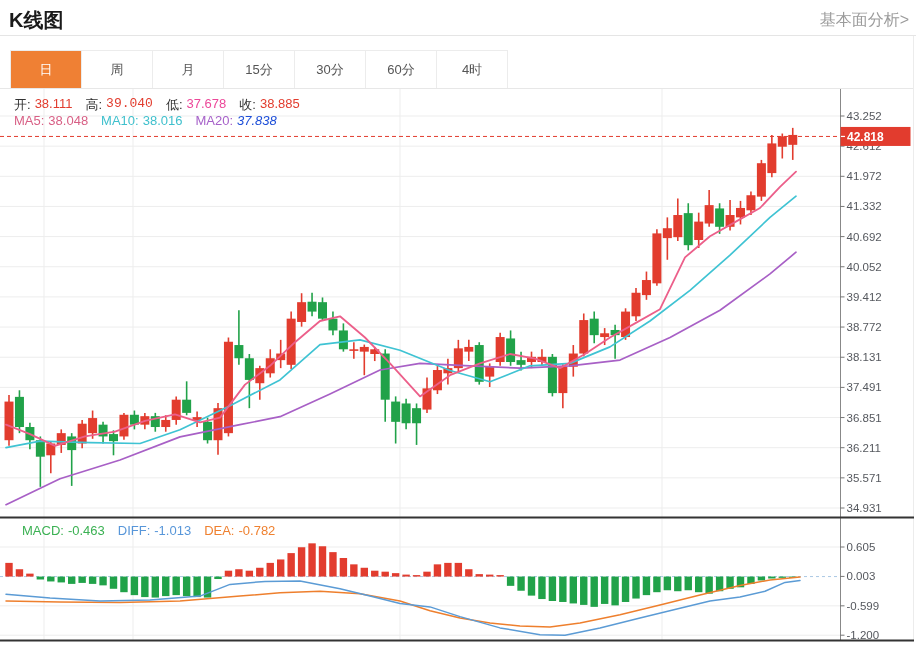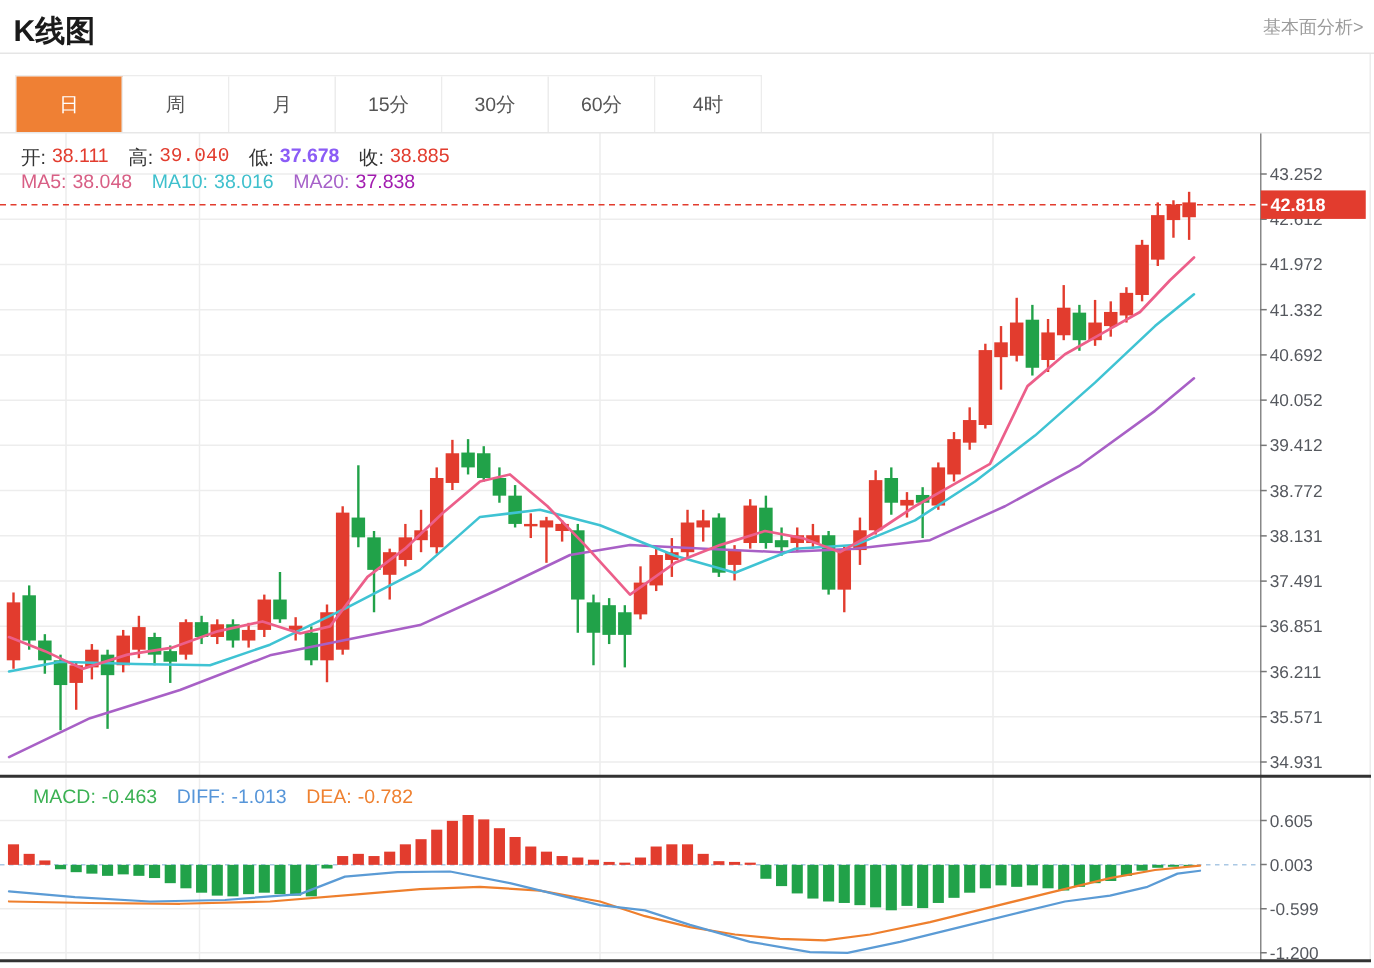--- a/index.html
+++ b/index.html
@@ -1,19 +1,19 @@
 <!DOCTYPE html>
 <html><head>
 <meta charset="utf-8">
 <style>
   html,body{margin:0;padding:0;}
   body{width:916px;height:645px;background:#fff;position:relative;overflow:hidden;
        font-family:"Liberation Sans","DejaVu Sans",sans-serif;}
   .page-title{position:absolute;left:9px;top:7px;font-size:20px;font-weight:bold;color:#1a1a1a;margin:0;}
-  .fund-link{position:absolute;right:7px;top:10px;font-size:12px;color:#9b9b9b;text-decoration:none;cursor:pointer;}
+  .fund-link{position:absolute;right:7px;top:10px;font-size:16px;color:#9b9b9b;text-decoration:none;cursor:pointer;}
   .divider{position:absolute;top:35px;left:0;width:916px;height:1px;background:#e5e5e5;}
   .tabs{position:absolute;top:50px;left:10px;display:flex;border:1px solid #ececec;border-bottom:none;background:#fff;}
   .tab{width:70px;height:37px;line-height:37px;text-align:center;font-size:13px;color:#555;
        background:#fff;border-right:1px solid #ececec;cursor:pointer;}
   .tab:last-child{border-right:none;}
   .tab.active{color:#fff;}
   svg.chart{position:absolute;left:0;top:0;}
   .inforow{position:absolute;font-size:13px;display:flex;gap:13px;white-space:nowrap;z-index:3;}
   .inforow .pair{display:flex;gap:4px;}
   .inforow .lbl{color:#333;}
@@ -517,39 +517,39 @@
     <span class="pair">
       <span class="lbl">开:</span>
       <span style="color: rgb(226, 60, 46);">38.111</span>
     </span>
     <span class="pair">
       <span class="lbl">高:</span>
       <span style="color: rgb(226, 60, 46); font-family: Liberation Mono, monospace;">39.040</span>
     </span>
     <span class="pair">
       <span class="lbl">低:</span>
-      <span style="color: #8b5cf6; font-weight: bold;">37.678</span>
+      <span style="color: #ec4899;">37.678</span>
     </span>
     <span class="pair">
       <span class="lbl">收:</span>
       <span style="color: rgb(226, 60, 46);">38.885</span>
     </span>
   </div>
 <div class="inforow" id="ma-row">
     <span class="pair">
       <span class="lbl" style="color: rgb(216, 95, 133);">MA5:</span>
       <span style="color: rgb(216, 95, 133);">38.048</span>
     </span>
     <span class="pair">
       <span class="lbl" style="color: rgb(63, 192, 205);">MA10:</span>
       <span style="color: rgb(63, 192, 205);">38.016</span>
     </span>
     <span class="pair">
       <span class="lbl" style="color: rgb(166, 97, 201);">MA20:</span>
-      <span style="color: #a21caf;">37.838</span>
+      <span style="color: #1d4ed8; font-style: italic;">37.838</span>
     </span>
   </div>
 <div class="inforow" id="macd-row">
     <span class="pair">
       <span class="lbl" style="color: rgb(59, 177, 83);">MACD:</span>
       <span style="color: rgb(59, 177, 83);">-0.463</span>
     </span>
     <span class="pair">
       <span class="lbl" style="color: rgb(87, 150, 217);">DIFF:</span>
       <span style="color: rgb(87, 150, 217);">-1.013</span>

